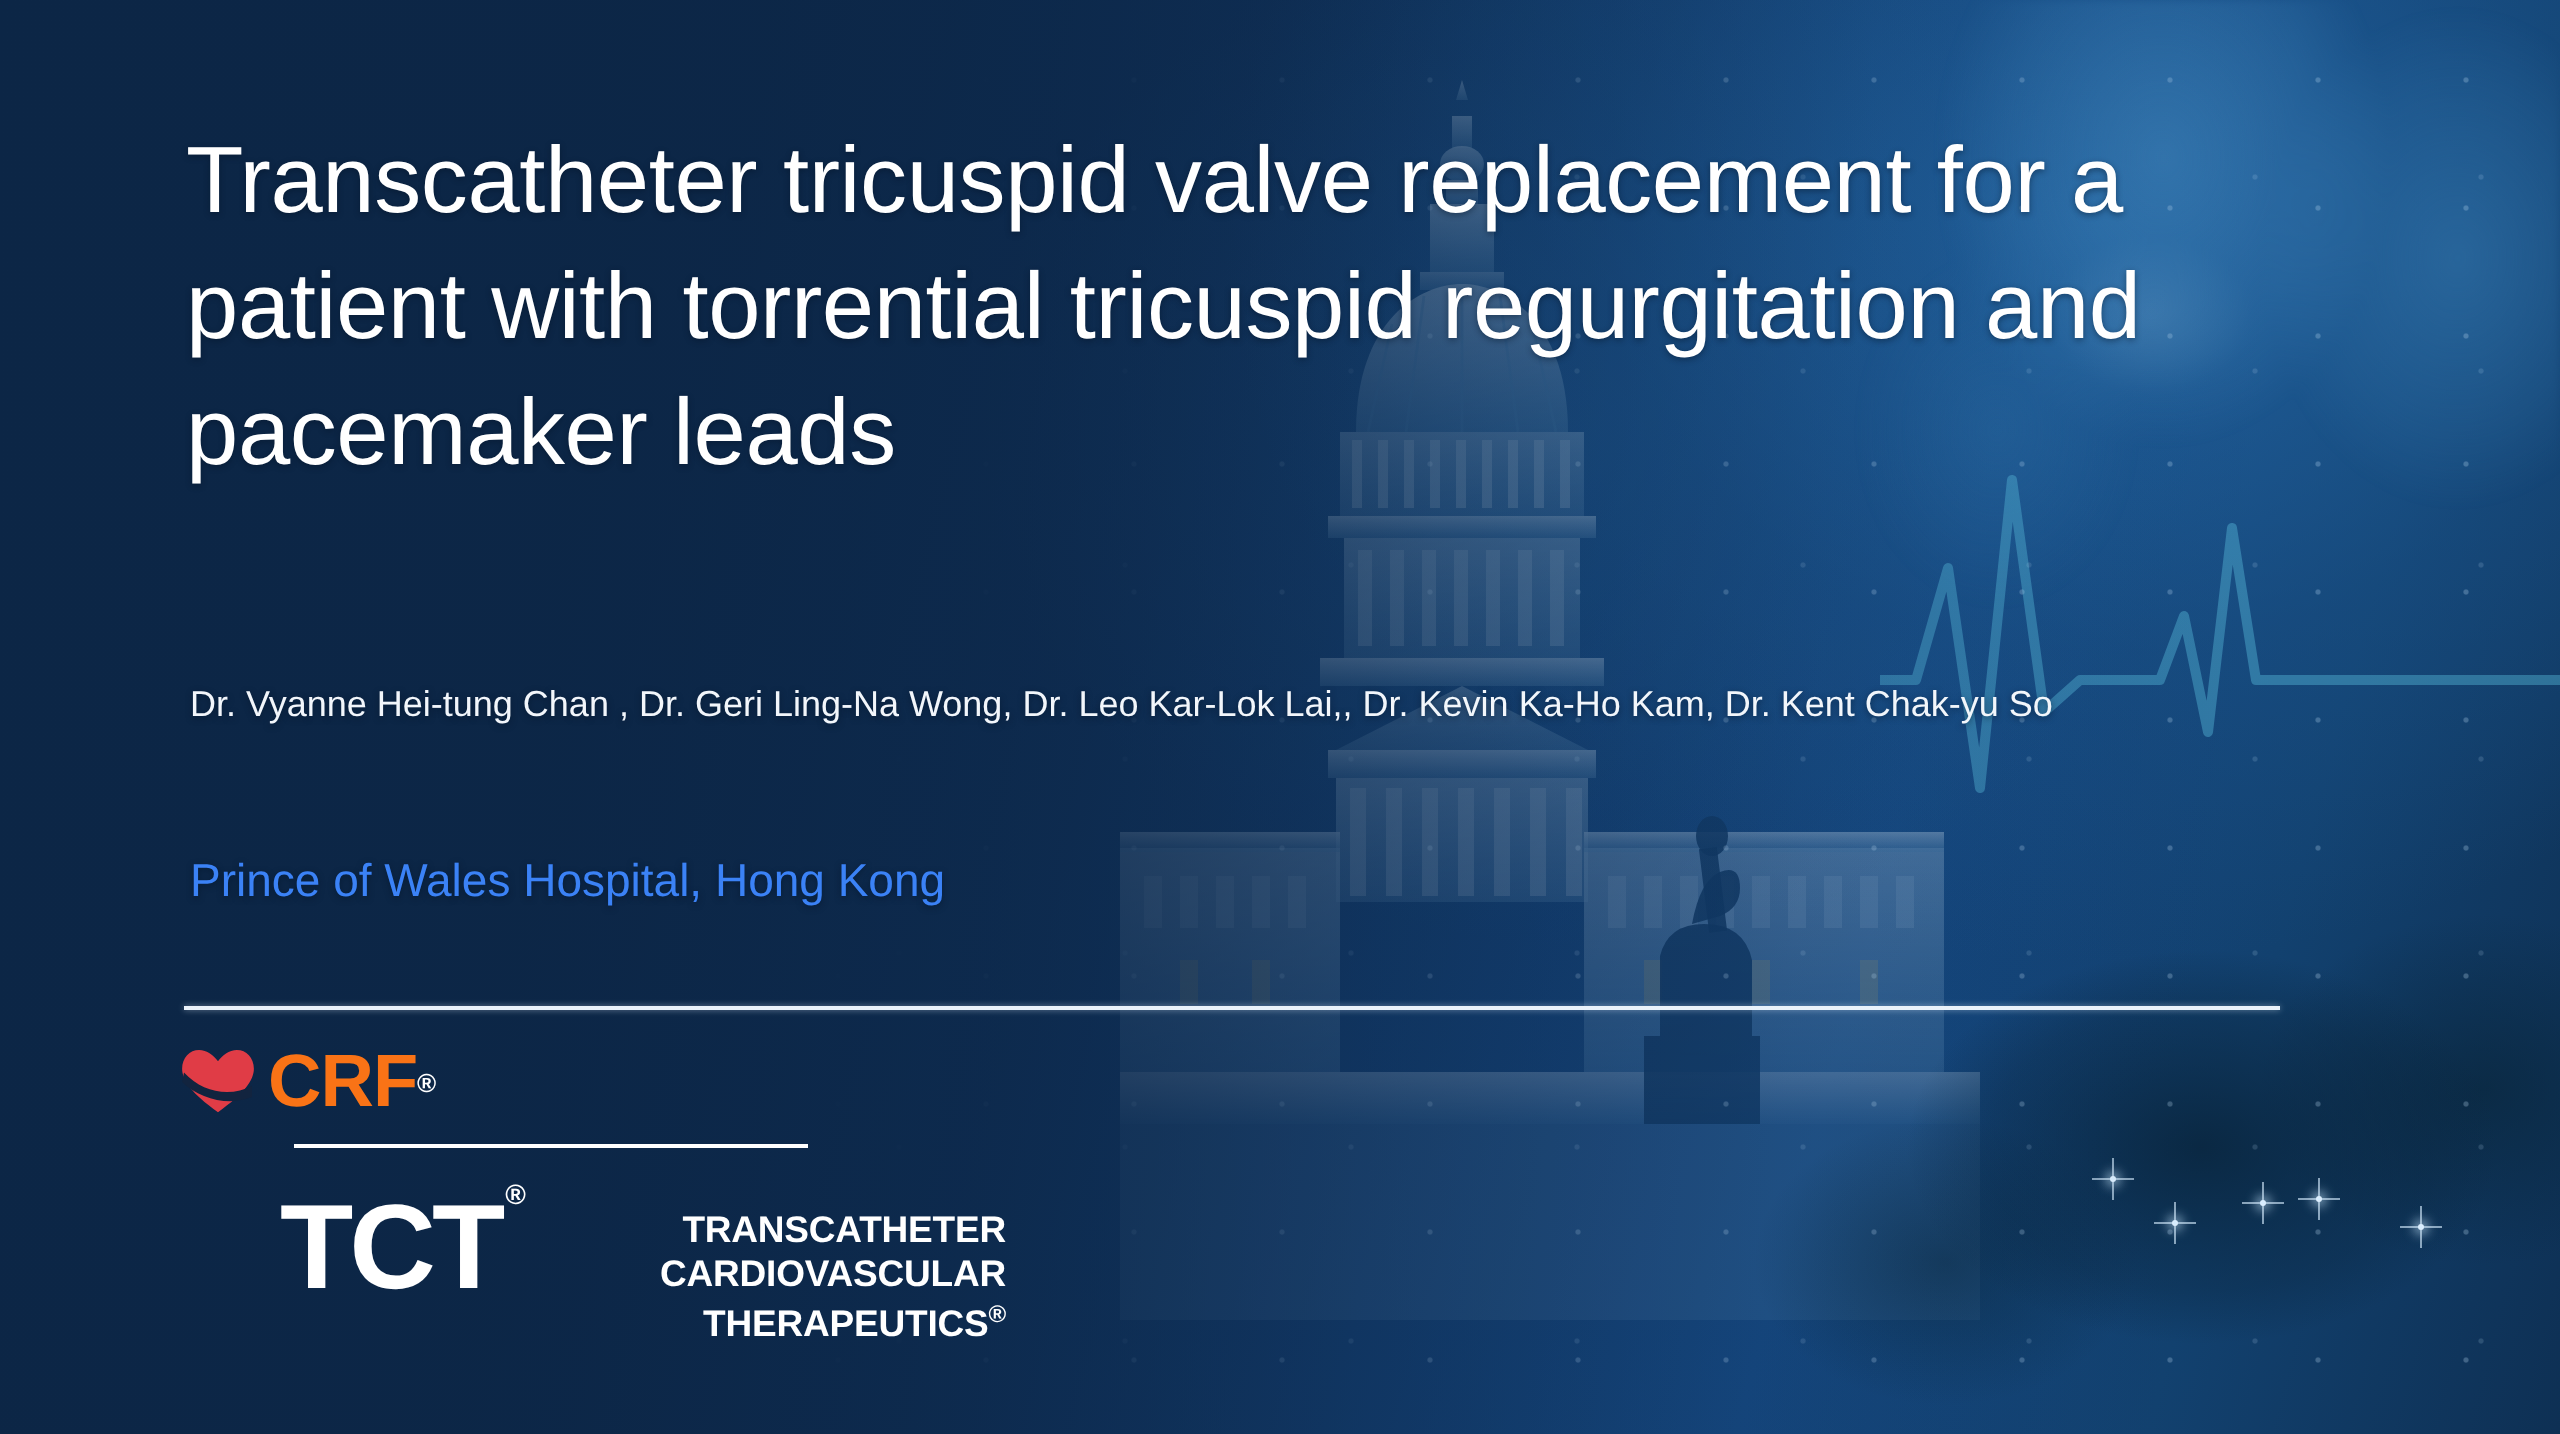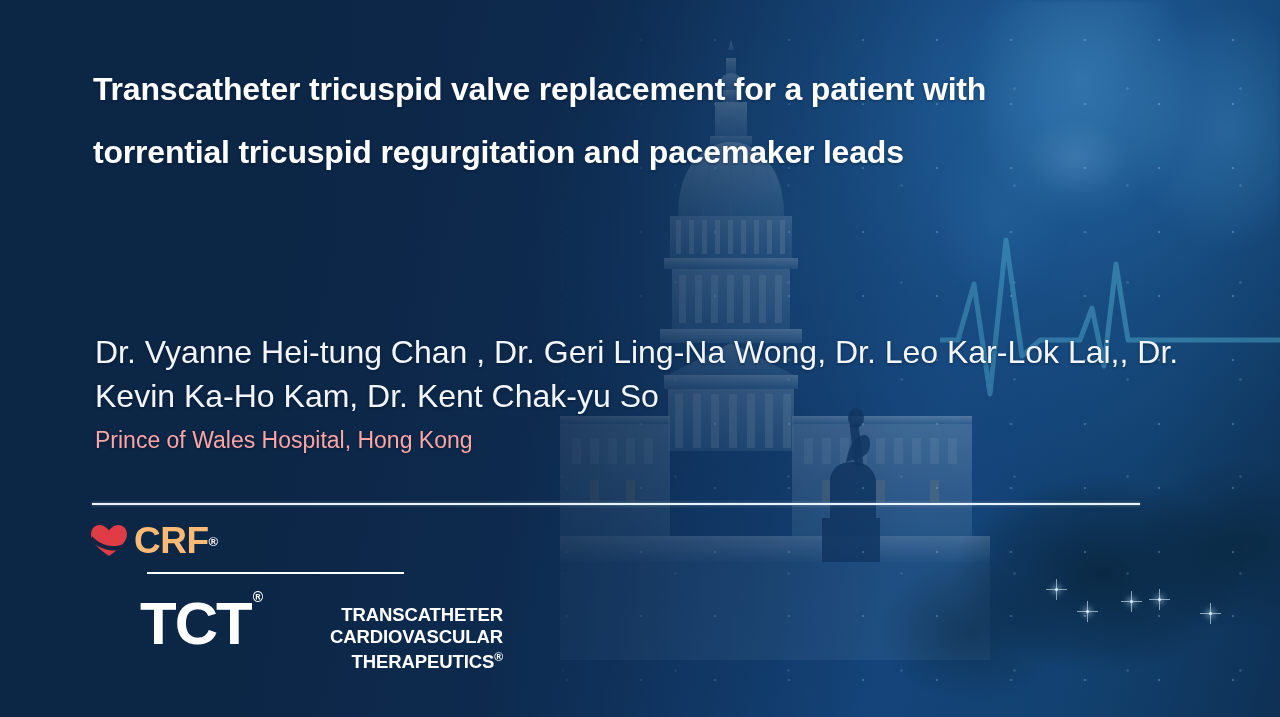--- a/index.html
+++ b/index.html
@@ -98,44 +98,44 @@
 
   
   .content { position: absolute; inset: 0; }
 
   .title {
     position: absolute;
     left: 93px;
     top: 58px;
     width: 1030px;
     color: #ffffff;
-    font-size: 32px;
-    font-weight: bold;
+    font-size: 47px;
+    font-weight: normal;
     line-height: 63px;
     letter-spacing: -0.2px;
     text-shadow: 0 1px 3px rgba(4,18,36,0.45);
   }
 
   .authors {
     position: absolute;
     left: 95px;
     top: 330px;
     width: 1090px;
     color: #f2f6fb;
-    font-size: 32px;
+    font-size: 18px;
     font-weight: normal;
     line-height: 44px;
     text-shadow: 0 1px 3px rgba(4,18,36,0.5);
   }
 
   .affiliation {
     position: absolute;
     left: 95px;
     top: 424px;
-    color: #fca5a5;
+    color: #3b82f6;
     font-size: 23px;
     line-height: 32px;
     text-shadow: 0 1px 3px rgba(4,18,36,0.5);
   }
 
   .divider {
     position: absolute;
     left: 92px;
     top: 503px;
     width: 1048px;
@@ -144,21 +144,21 @@
     box-shadow: 0 0 3px rgba(230,244,255,0.45);
   }
 
   
   .logo { position: absolute; left: 90px; top: 524px; width: 440px; height: 150px; }
 
   .crf-row { position: absolute; left: 0; top: 0; display: flex; align-items: center; }
   .heart-icon { width: 38px; height: 34px; margin-right: 6px; }
   .heart-icon svg { display: block; width: 100%; height: 100%; }
   .crf-text {
-    color: #fdba74;
+    color: #f97316;
     font-size: 37px;
     font-weight: bold;
     letter-spacing: -0.5px;
     line-height: 34px;
   }
   .crf-reg {
     color: #ffffff;
     font-size: 13px;
     font-weight: bold;
     vertical-align: super;

